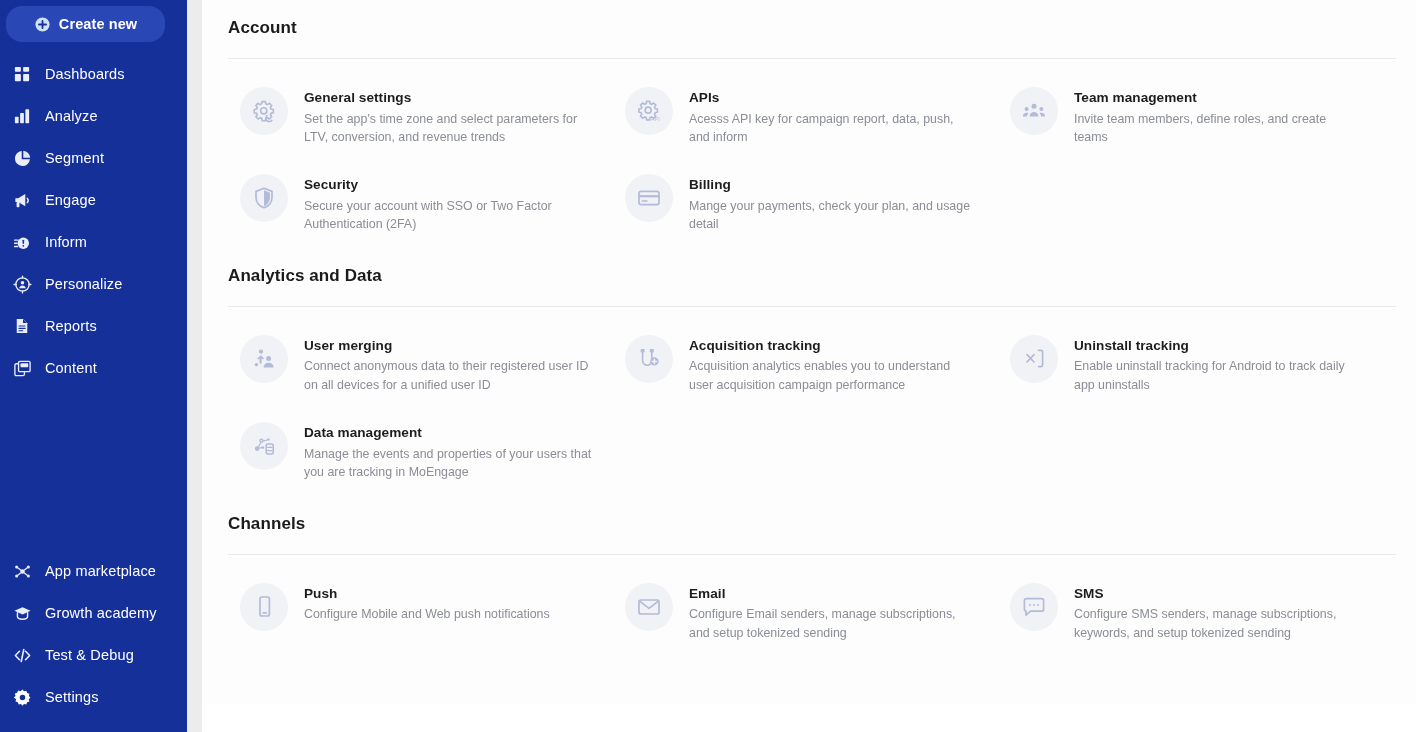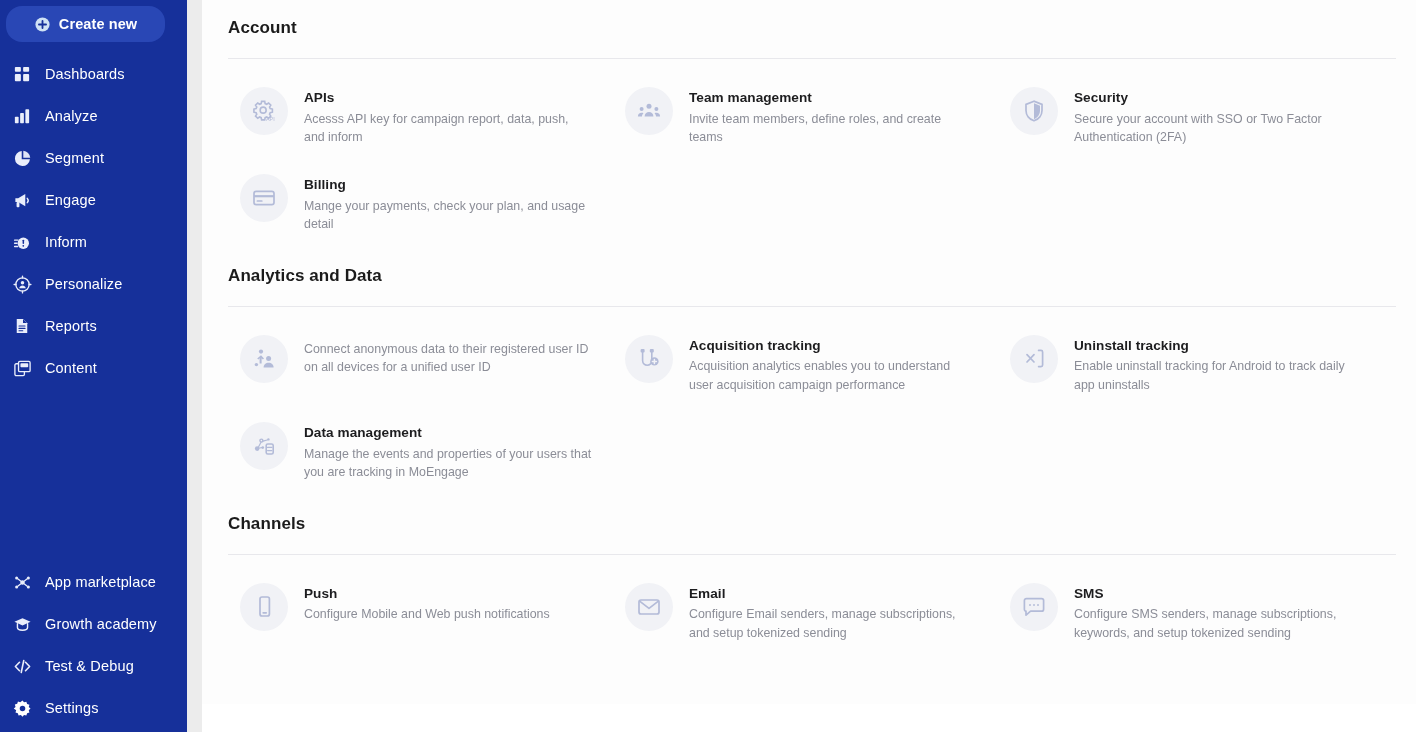--- a/index.html
+++ b/index.html
@@ -42,21 +42,21 @@
     cursor: pointer;
   }
   .nav-item .nav-ic {
     width: 20px; height: 20px; flex: 0 0 20px;
     display: flex; align-items: center; justify-content: center;
   }
   .nav-item .nav-label {
     color: #ffffff; font-size: 14.5px; font-weight: 500; letter-spacing: .15px;
     white-space: nowrap;
   }
-  .nav-bottom { position: absolute; bottom: 3px; left: 0; right: 0; }
+  .nav-bottom { position: absolute; bottom: 14px; left: 0; right: 0; }
 
   
   .scroll-gutter {
     width: 15px; flex: 0 0 15px; height: 732px;
     background: #ececec;
     position: relative;
   }
   .scroll-thumb {
     position: absolute; left: 2px; top: 0; width: 11px; height: 230px;
     background: #ececec; border-radius: 6px;
@@ -269,20 +269,33 @@
     <div class="scroll-thumb"></div>
   </div>
 
   <main class="main">
 
     <section class="section">
       <h2 class="section-title">Account</h2>
       <div class="section-rule"></div>
       <div class="cards">
 
+        <div class="card">
+          <div class="card-icon">
+            <svg width="24" height="24" viewBox="0 0 24 24" fill="none" stroke="#b3bbd8" stroke-width="1.6">
+              <path d="M10.2 2.6h3.2l.45 2.3 1.6.68 1.95-1.3 2.27 2.27-1.3 1.95.68 1.6 2.3.45v3.2l-2.3.45-.68 1.6 1.3 1.95-2.27 2.27-1.95-1.3-1.6.68-.45 2.3h-3.2l-.45-2.3-1.6-.68-1.95 1.3-2.27-2.27 1.3-1.95-.68-1.6-2.3-.45v-3.2l2.3-.45.68-1.6-1.3-1.95L5.8 4.28l1.95 1.3 1.6-.68z"></path>
+              <circle cx="11.8" cy="11.8" r="3.1"></circle>
+              <path d="M15.6 16.2a3.4 3.4 0 1 0 4.6 4.6" stroke-width="1.5"></path>
+            </svg>
+          </div>
+          <div class="card-text">
+            <div class="card-title">General settings</div>
+            <div class="card-desc">Set the app's time zone and select parameters for LTV, conversion, and revenue trends</div>
+          </div>
+        </div>
 
         <div class="card">
           <div class="card-icon">
             <svg width="24" height="24" viewBox="0 0 24 24" fill="none" stroke="#b3bbd8" stroke-width="1.6">
               <path d="M9.6 2.4h3.1l.44 2.2 1.55.66 1.9-1.26 2.2 2.2-1.26 1.9.66 1.55 2.2.44v3.1l-2.2.44-.66 1.55 1.26 1.9-2.2 2.2-1.9-1.26-1.55.66-.44 2.2H9.6l-.44-2.2-1.55-.66-1.9 1.26-2.2-2.2 1.26-1.9-.66-1.55-2.2-.44v-3.1l2.2-.44.66-1.55L3.51 6.2l2.2-2.2 1.9 1.26 1.55-.66z"></path>
               <circle cx="11.15" cy="11.15" r="3"></circle>
               <text x="14" y="22" font-size="5.4" fill="#b3bbd8" stroke="none" font-family="Liberation Sans, sans-serif">API</text>
             </svg>
           </div>
           <div class="card-text">
@@ -347,20 +360,21 @@
           <div class="card-icon">
             <svg width="25" height="25" viewBox="0 0 25 25" fill="#b3bbd8">
               <circle cx="9" cy="5.6" r="2.1"></circle>
               <path d="M9 9.2l3 3.4-1.2 1-1.2-1.4v5.4H7.6v-5.4l-1.2 1.4-1.2-1z"></path>
               <circle cx="16.6" cy="12.4" r="2.5"></circle>
               <path d="M11.6 21.4c0-2.7 2.2-4.6 5-4.6s5 1.9 5 4.6z"></path>
               <circle cx="4.4" cy="18.6" r="1.7"></circle>
             </svg>
           </div>
           <div class="card-text">
+            <div class="card-title">User merging</div>
             <div class="card-desc">Connect anonymous data to their registered user ID on all devices for a unified user ID</div>
           </div>
         </div>
 
         <div class="card">
           <div class="card-icon">
             <svg width="25" height="25" viewBox="0 0 25 25" fill="none" stroke="#b3bbd8" stroke-width="1.6">
               <path d="M5.6 4.2v10.4a4.6 4.6 0 0 0 9.2 0V4.2" stroke-linecap="round"></path>
               <rect x="3.6" y="3" width="4" height="3.4" rx="1" fill="#b3bbd8" stroke="none"></rect>
               <rect x="12.8" y="3" width="4" height="3.4" rx="1" fill="#b3bbd8" stroke="none"></rect>

